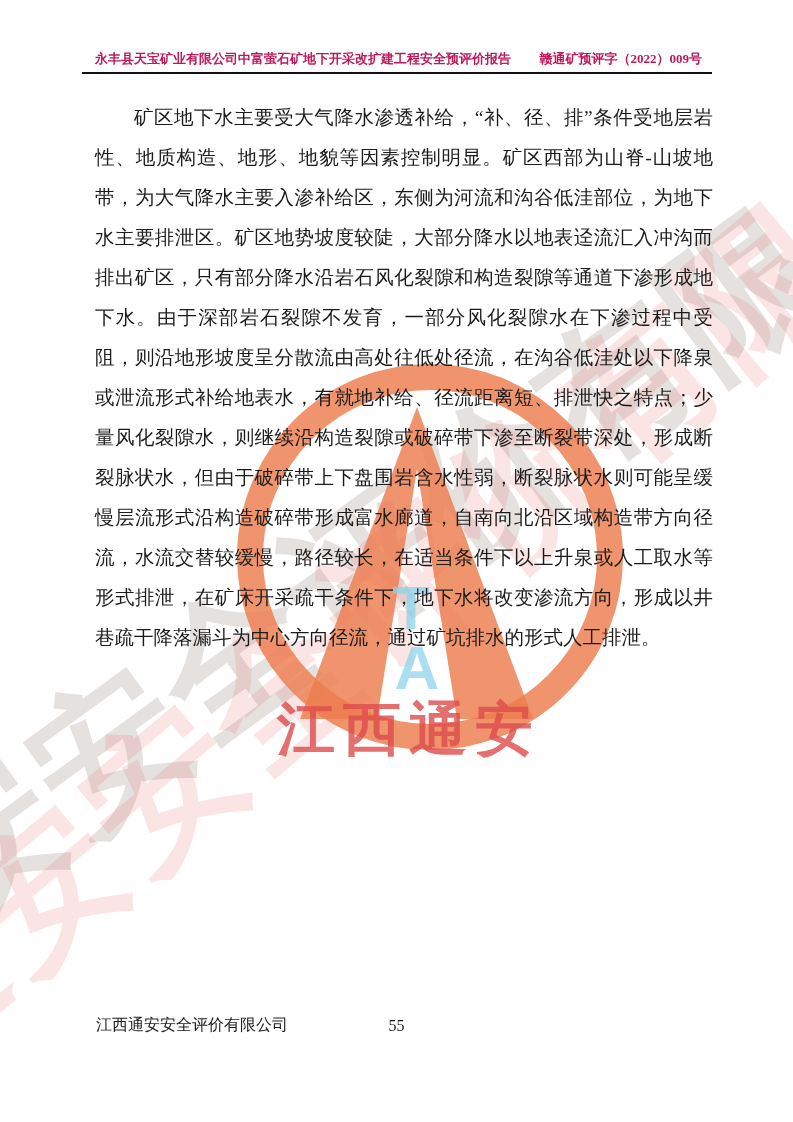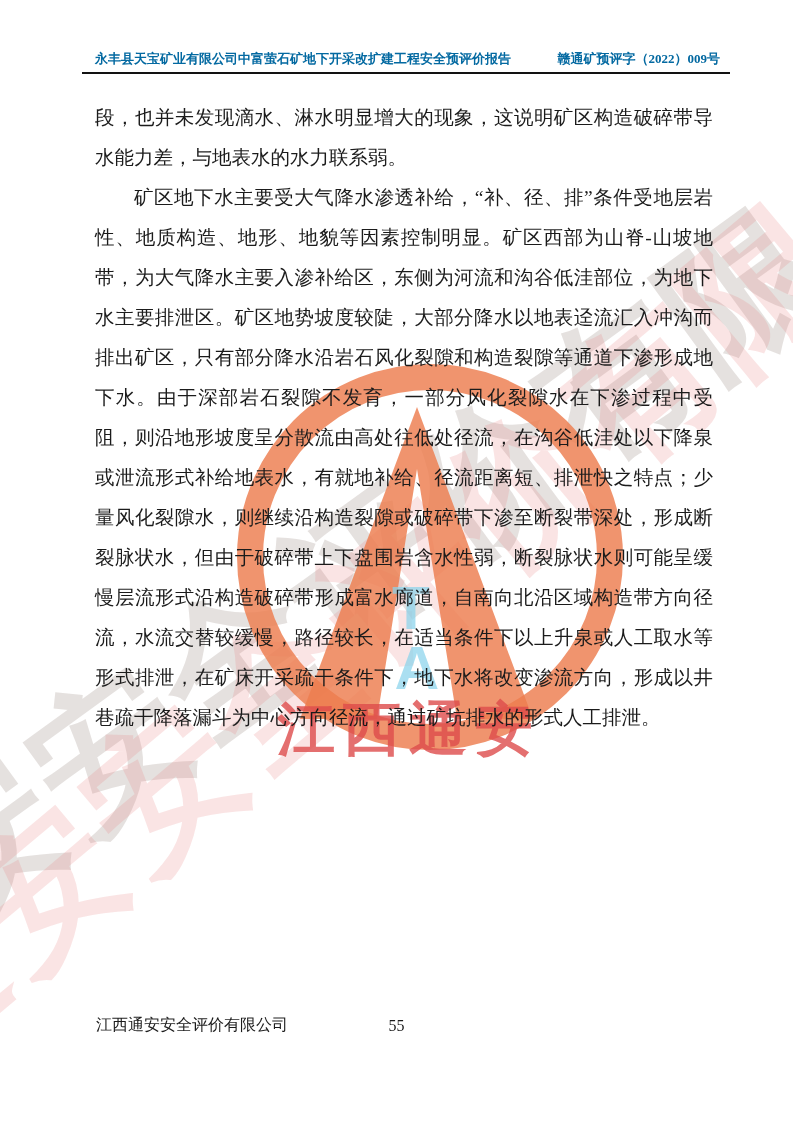--- a/index.html
+++ b/index.html
@@ -32,25 +32,25 @@
     position:absolute; left:277px; top:701px;
     font-family:"Liberation Sans","DejaVu Sans",sans-serif;
     font-weight:bold; font-size:58px; line-height:56px;
     letter-spacing:8px;
     color:rgba(221,75,75,0.80);
   }
 
   
   .content { position:absolute; inset:0; z-index:2; }
   .header {
-    position:absolute; left:82px; right:63px; top:50px;
+    position:absolute; left:82px; right:81px; top:50px;
     display:flex; justify-content:space-between; 
     border-bottom:2px solid #121212;
     padding:0 10px 4px 13px;
-    font-size:13px; font-weight:bold; color:#0369a1;
+    font-size:13px; font-weight:bold; color:#be185d;
   }
   .doc-body {
     position:absolute; left:95px; top:98px; width:618px;
     font-size:19.5px; line-height:40px;
     text-align:justify; text-justify:inter-ideograph;
   }
   .doc-body p { margin:0; text-indent:2em; }
   .doc-body p.noindent { text-indent:0; }
   .doc-body h3 {
     margin:2px 0; font-size:21.5px; line-height:42px;
@@ -79,21 +79,20 @@
   </div>
 
   <div class="content">
 
     <div class="header">
       <span>永丰县天宝矿业有限公司中富萤石矿地下开采改扩建工程安全预评价报告</span>
       <span>赣通矿预评字（2022）009号</span>
     </div>
 
     <div class="doc-body">
-      <p class="noindent">段，也并未发现滴水、淋水明显增大的现象，这说明矿区构造破碎带导水能力差，与地表水的水力联系弱。</p>
       <p>矿区地下水主要受大气降水渗透补给，“补、径、排”条件受地层岩性、地质构造、地形、地貌等因素控制明显。矿区西部为山脊-山坡地带，为大气降水主要入渗补给区，东侧为河流和沟谷低洼部位，为地下水主要排泄区。矿区地势坡度较陡，大部分降水以地表迳流汇入冲沟而排出矿区，只有部分降水沿岩石风化裂隙和构造裂隙等通道下渗形成地下水。由于深部岩石裂隙不发育，一部分风化裂隙水在下渗过程中受阻，则沿地形坡度呈分散流由高处往低处径流，在沟谷低洼处以下降泉或泄流形式补给地表水，有就地补给、径流距离短、排泄快之特点；少量风化裂隙水，则继续沿构造裂隙或破碎带下渗至断裂带深处，形成断裂脉状水，但由于破碎带上下盘围岩含水性弱，断裂脉状水则可能呈缓慢层流形式沿构造破碎带形成富水廊道，自南向北沿区域构造带方向径流，水流交替较缓慢，路径较长，在适当条件下以上升泉或人工取水等形式排泄，在矿床开采疏干条件下，地下水将改变渗流方向，形成以井巷疏干降落漏斗为中心方向径流，通过矿坑排水的形式人工排泄。</p>
     </div>
 
     <span class="footer-company">江西通安安全评价有限公司</span>
     <div class="footer-page">55</div>
 
   </div>
 </div>
 
 </body></html>

